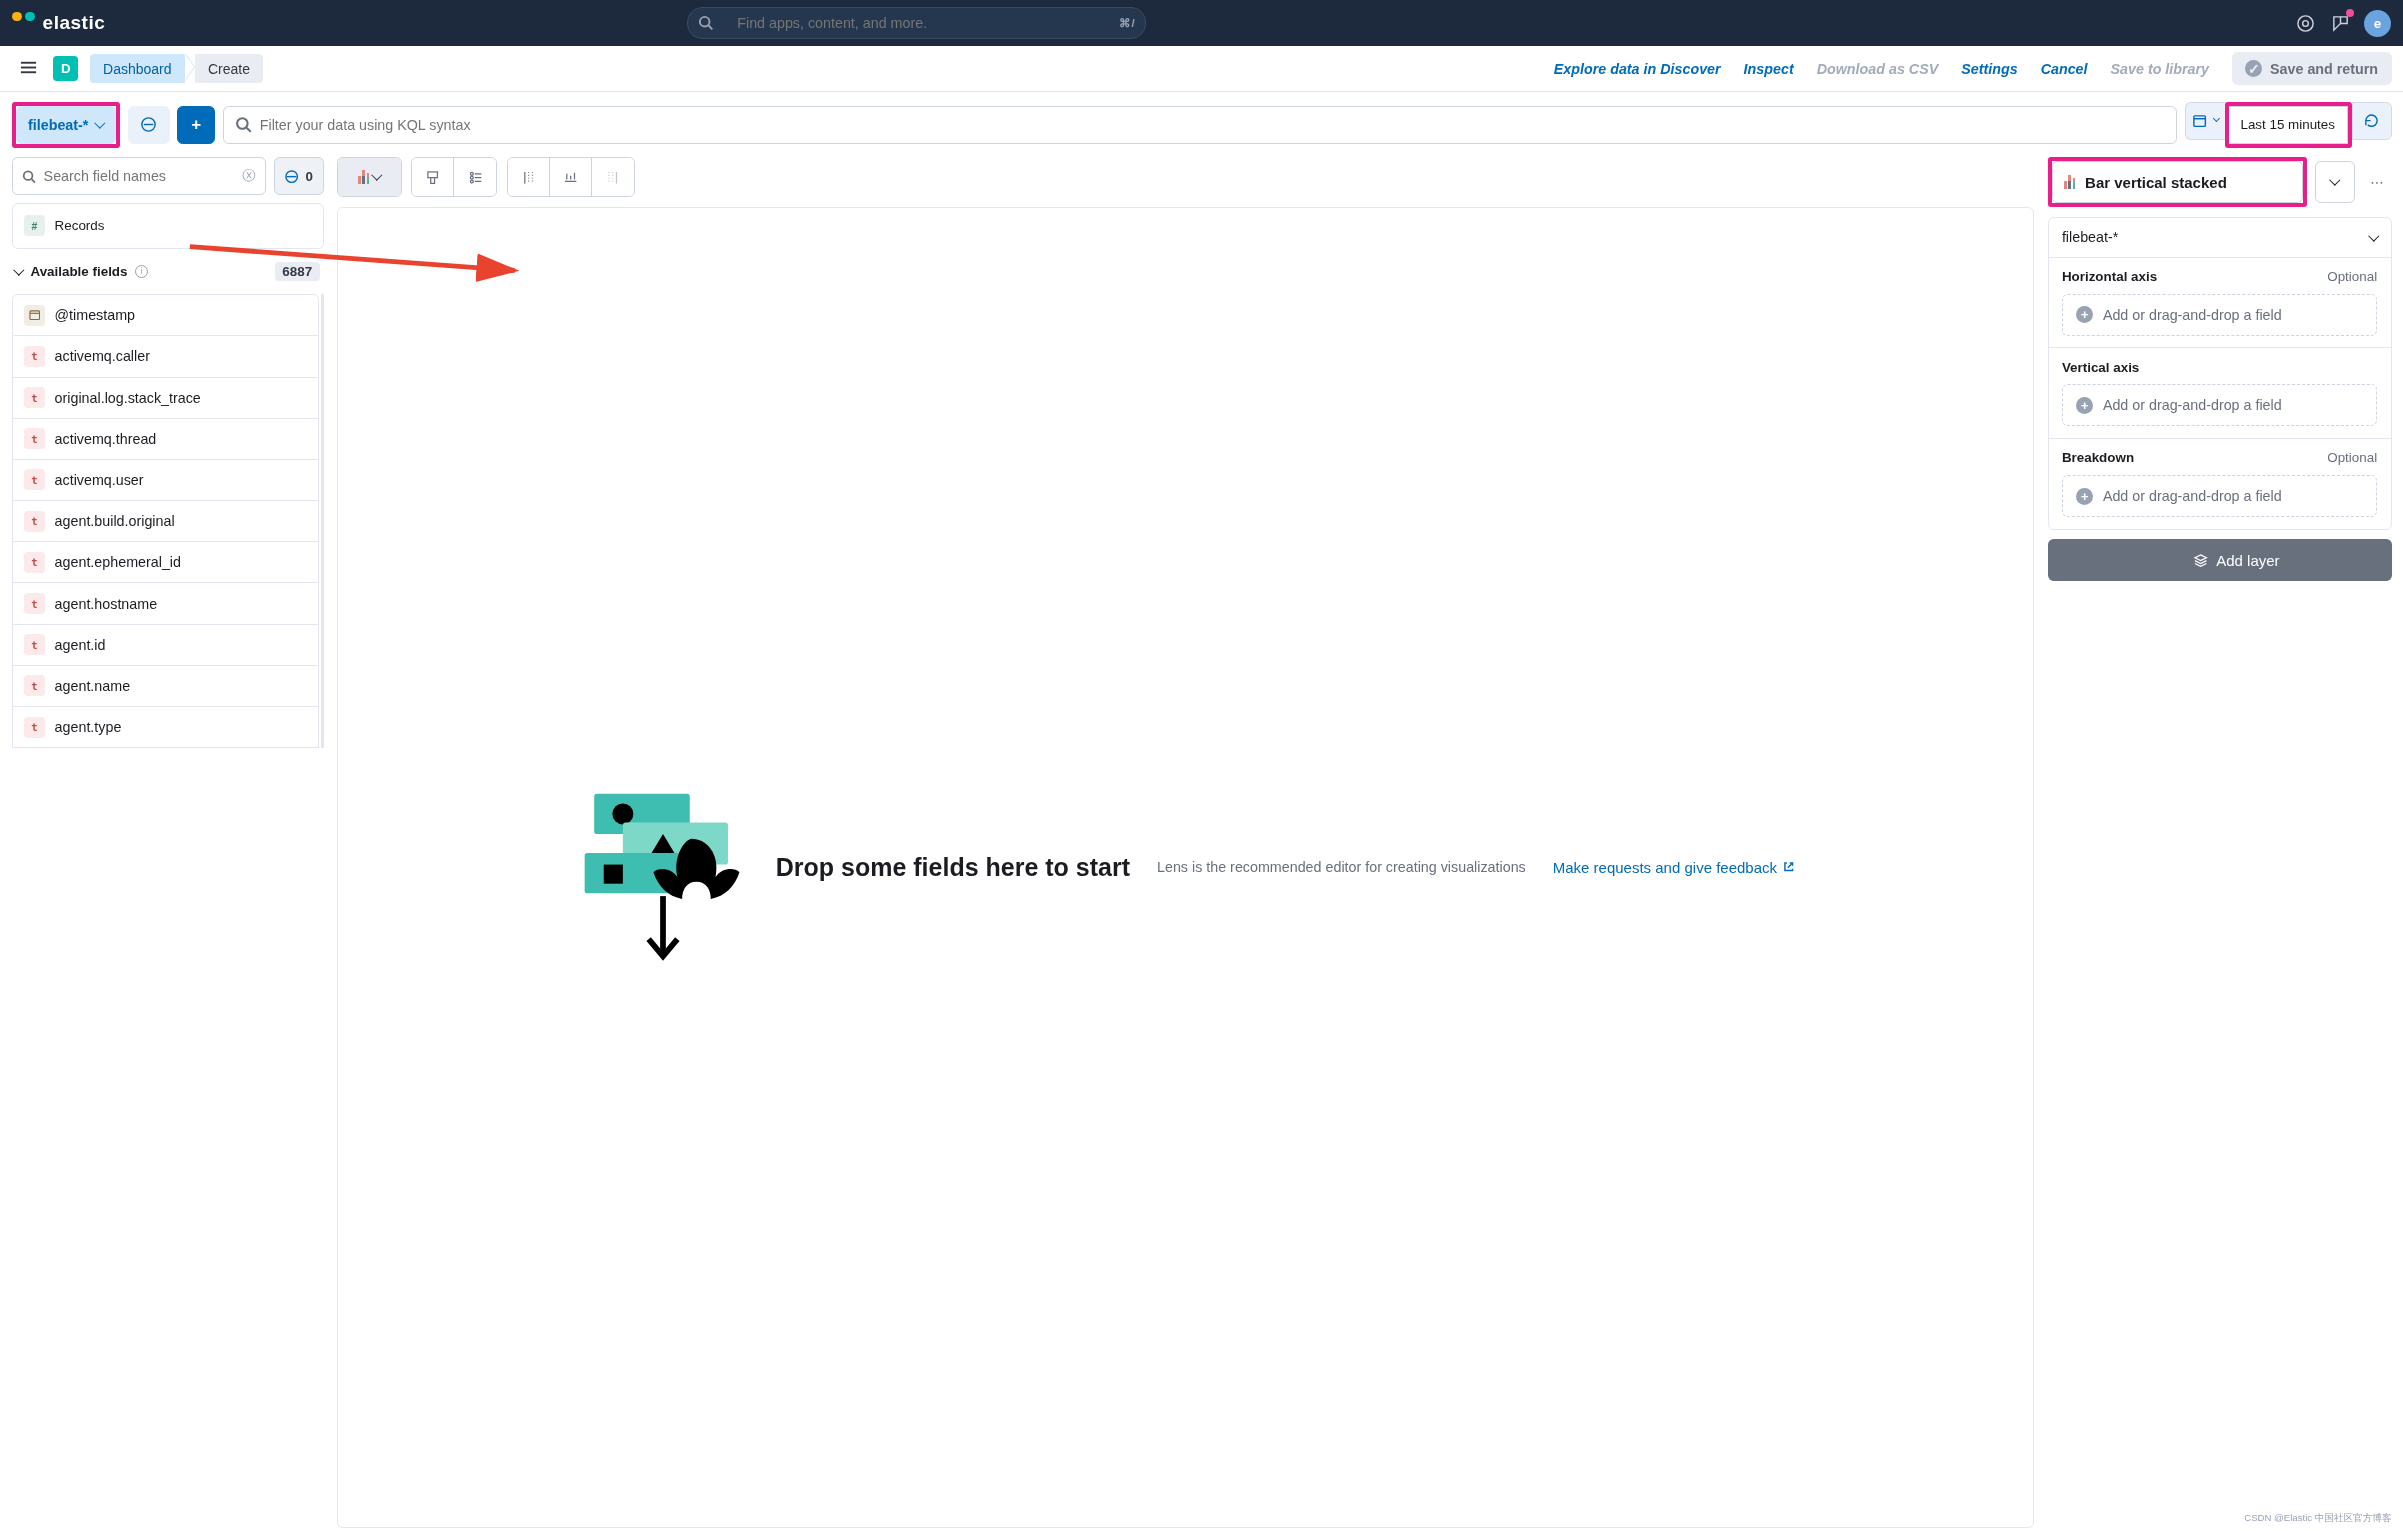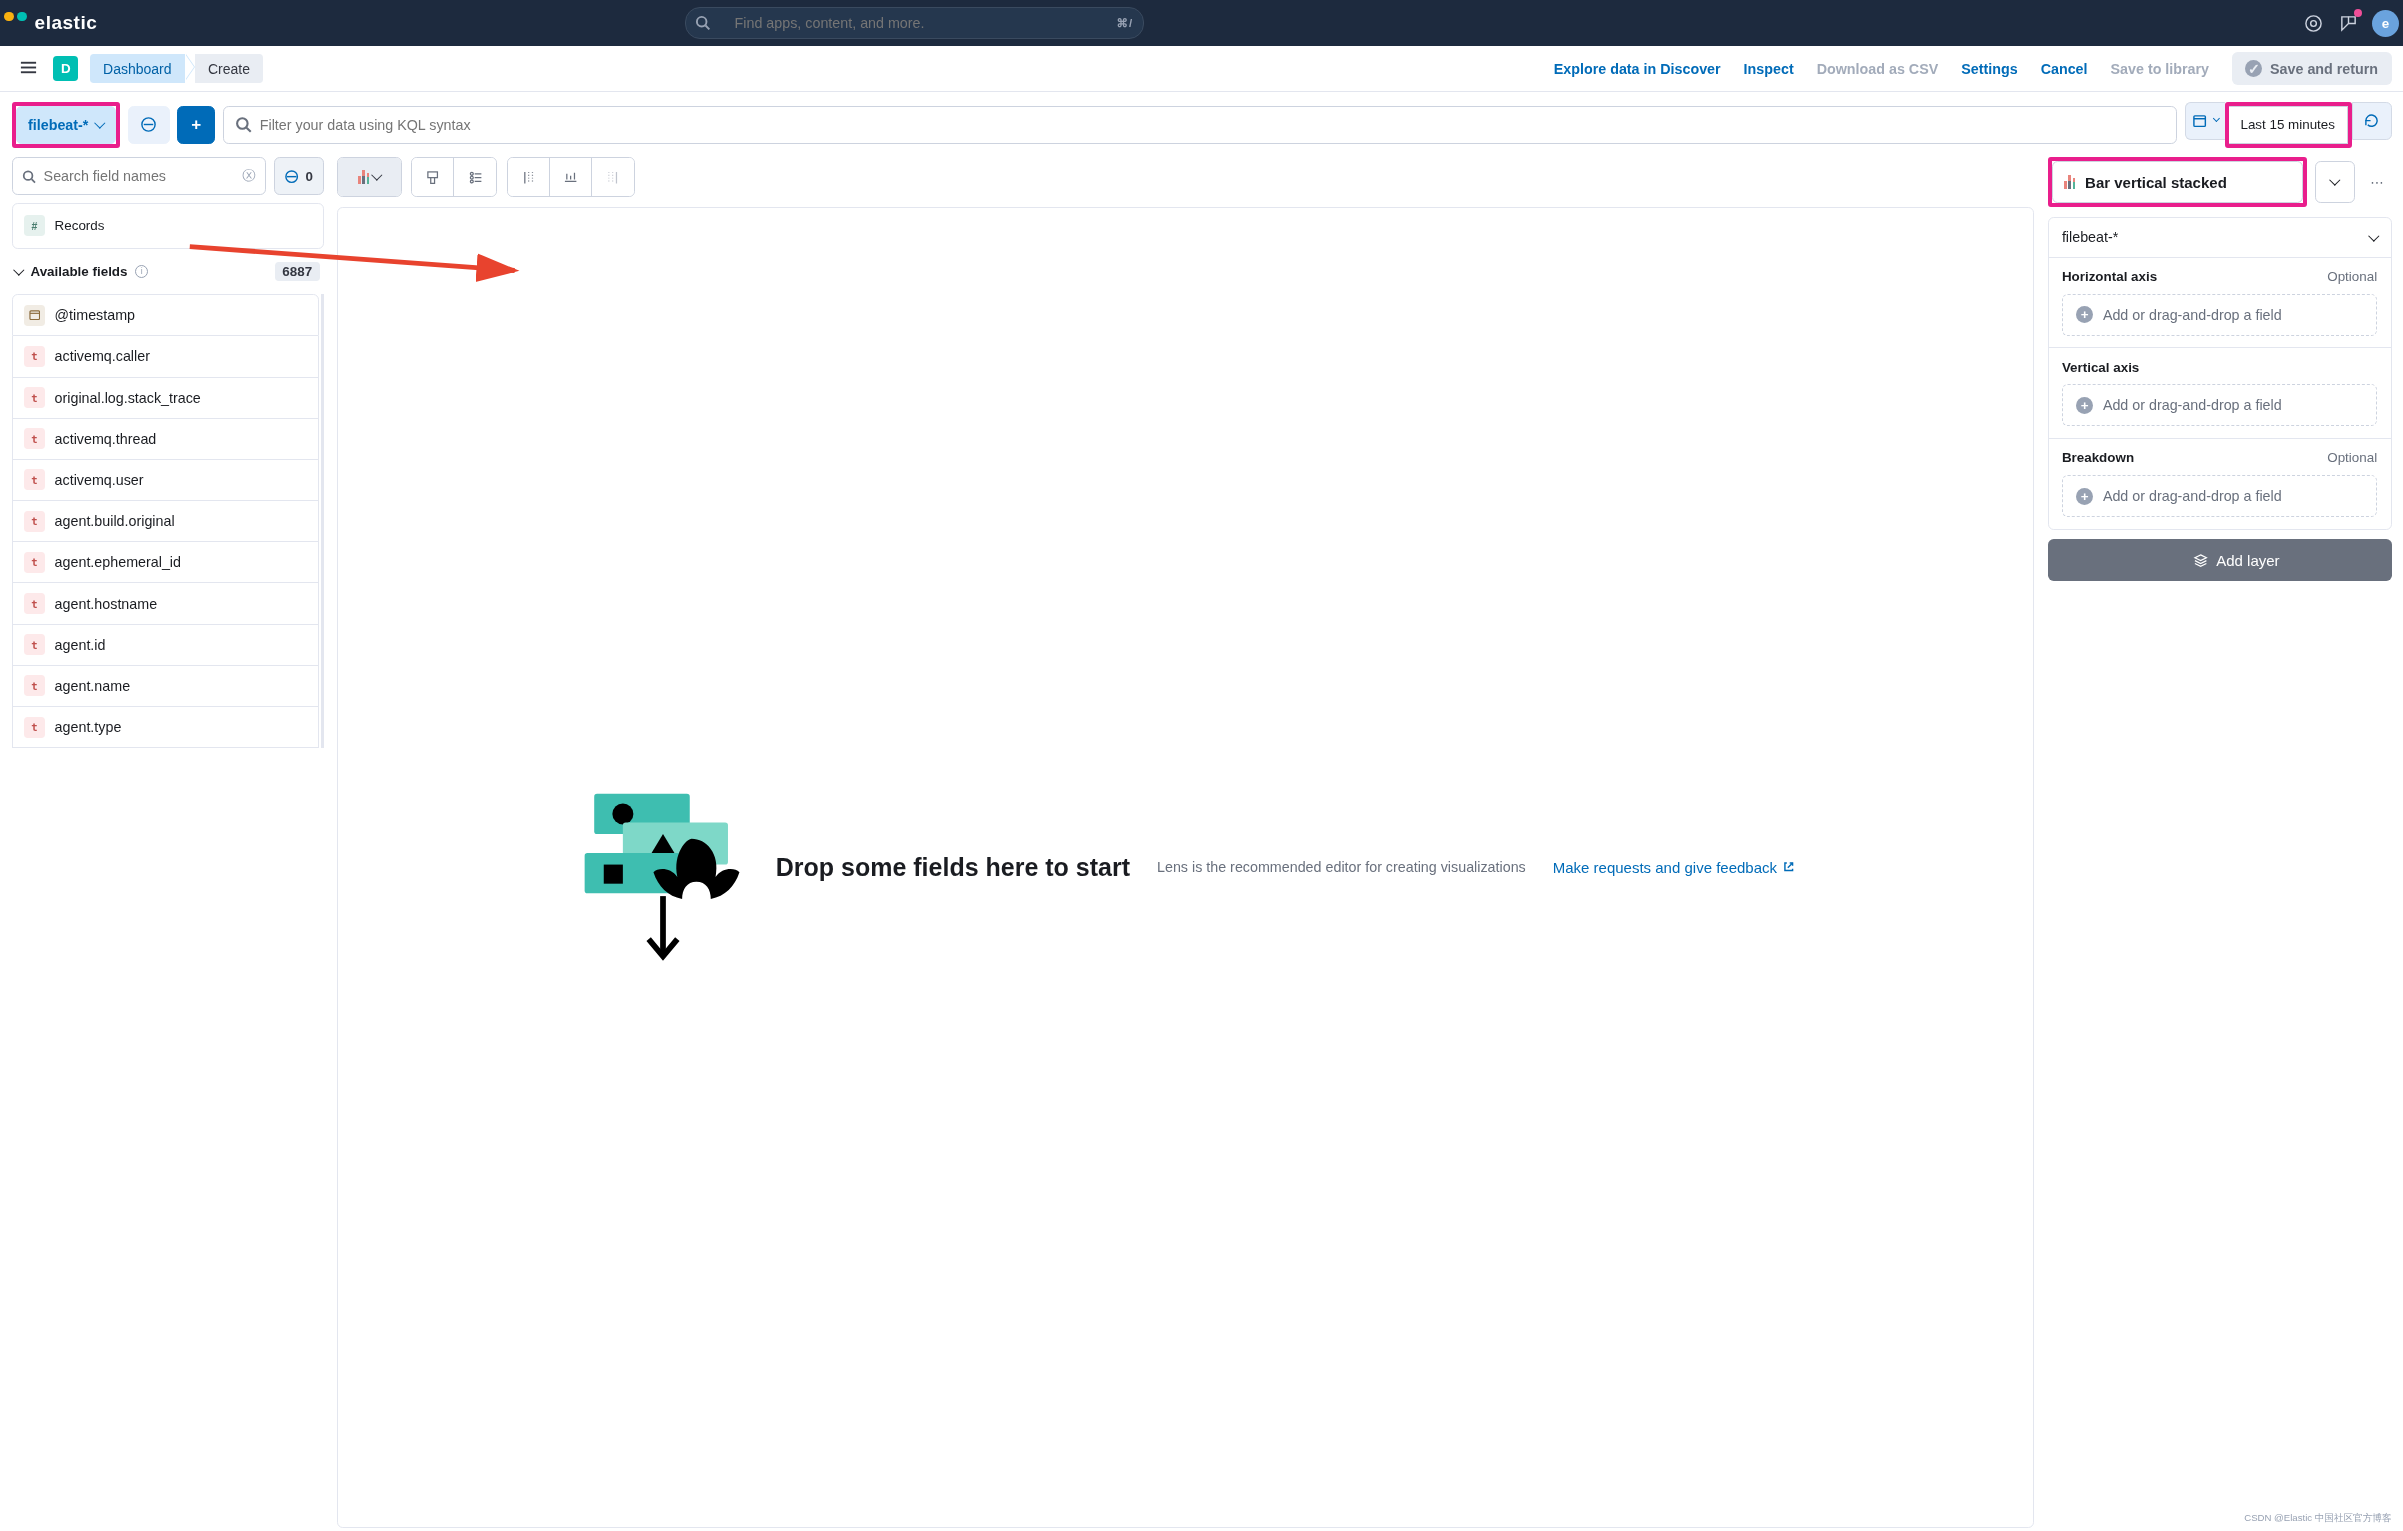--- a/index.html
+++ b/index.html
@@ -1,19 +1,19 @@
 <!DOCTYPE html>
 <html><head>
 <meta charset="utf-8">
 <style>
 * { margin: 0; padding: 0; box-sizing: border-box; font-family: -apple-system, BlinkMacSystemFont, "Segoe UI", Helvetica, Arial, sans-serif; }
 body { background: #fff; color: #1a1c21; font-size: 13.4px; }
 
 
-.header { background: #1d2a3e; height: 46px; display: flex; align-items: center; padding: 0 4px; gap: 15.3px; }
+.header { background: #1d2a3e; height: 46px; display: flex; align-items: center; padding: 0 12px; gap: 15.3px; }
 .logo { display: flex; align-items: center; gap: 7.6px; color: #fff; font-size: 19px; font-weight: 700; letter-spacing: 0.5px; }
 .logo-icon { width: 23px; height: 23px; position: relative; }
 .logo-icon::before { content: ""; position: absolute; width: 9.6px; height: 9.6px; border-radius: 50%; background: #f9b110; top: 0; left: 0; }
 .logo-icon::after { content: ""; position: absolute; width: 9.6px; height: 9.6px; border-radius: 50%; background: #00bfb3; top: 0; right: 0; }
 .logo-icon span { position: absolute; width: 9.6px; height: 9.6px; border-radius: 50%; background: #3ebeb0; bottom: 0; left: 6.7px; z-index: -1;}
 .search-global { flex: 0 0 auto; margin-left: auto; margin-right: auto; background: #25374e; border: 1px solid #3a4a5f; border-radius: 15px; width: 459px; height: 32.5px; display: flex; align-items: center; padding: 0 9.6px; gap: 24px; color: #98a2b3; }
 .search-global input { background: transparent; border: none; outline: none; color: #98a2b3; font-size: 14.3px; flex: 1; }
 .kbd { font-size: 11.5px; color: #98a2b3; font-weight: 700; letter-spacing: 1px; }
 .header-right { display: flex; align-items: center; gap: 13.4px; margin-left: auto; }
 .header-icon { color: #cdd3df; width: 21px; height: 21px; display: flex; align-items: center; justify-content: center; }
@@ -26,21 +26,21 @@
 .hamburger { padding: 5.7px 7.6px; cursor: pointer; }
 .hamburger svg { width: 19px; height: 19px; }
 .d-badge { width: 25px; height: 25px; border-radius: 3.8px; background: #00bfb3; color: #fff; display: flex; align-items: center; justify-content: center; font-weight: 700; margin-right: 3.8px; }
 .breadcrumb { display: flex; align-items: center; }
 .bc-item { height: 29px; display: flex; align-items: center; padding: 0 13.4px; font-size: 14px; position: relative; }
 .bc-item.dash { background: #cfe7fb; color: #0061a6; border-radius: 3.8px 0 0 3.8px; }
 .bc-item.current { background: #e9edf3; color: #343741; border-radius: 0 3.8px 3.8px 0; margin-left: 9.6px; }
 .bc-item.dash::after { content: ""; position: absolute; right: -9.6px; top: 0; width: 0; height: 0; border-top: 13.4px solid transparent; border-bottom: 13.4px solid transparent; border-left: 9.6px solid #cfe7fb; }
 .bc-item.current::before { content: ""; position: absolute; left: -9.6px; top: 0; width: 0; height: 0; border-top: 13.4px solid transparent; border-bottom: 13.4px solid transparent; border-left: 9.6px solid #fff; }
 .sub-actions { margin-left: auto; display: flex; align-items: center; gap: 23px; }
-.sub-link { color: #006bb8; font-size: 14.3px; font-weight: 700; cursor: pointer; }
+.sub-link { color: #006bb8; font-size: 14.3px; font-weight: 700; cursor: pointer; font-style: italic; }
 .sub-link.disabled { color: #a2abba; cursor: default; text-align: right; }
 .sub-link.cancel { color: #006bb8; }
 .save-return { background: #e9edf3; border-radius: 5.7px; padding: 7.6px 13.4px; display: flex; align-items: center; gap: 7.6px; color: #69707d; font-weight: 700; font-size: 14.3px; }
 .save-return .check { width: 17px; height: 17px; border-radius: 50%; background: #98a2b3; display: flex; align-items: center; justify-content: center; color: #e9edf3; }
 
 
 .querybar { padding: 9.6px 11.5px; display: flex; align-items: center; gap: 7.6px; }
 .pill { height: 38px; border: 1px solid #cdd3df; border-radius: 5.7px; display: flex; align-items: center; padding: 0 11.5px; background: #fff; gap: 7.6px; }
 .pill.dataview { background: #cfe7fb; border-color: #cfe7fb; color: #006bb8; font-weight: 700; font-size: 14.3px; }
 .pill.filter-icon { background: #eaf1fb; border-color: #eaf1fb; color: #006bb8; width: 42px; justify-content: center; }

